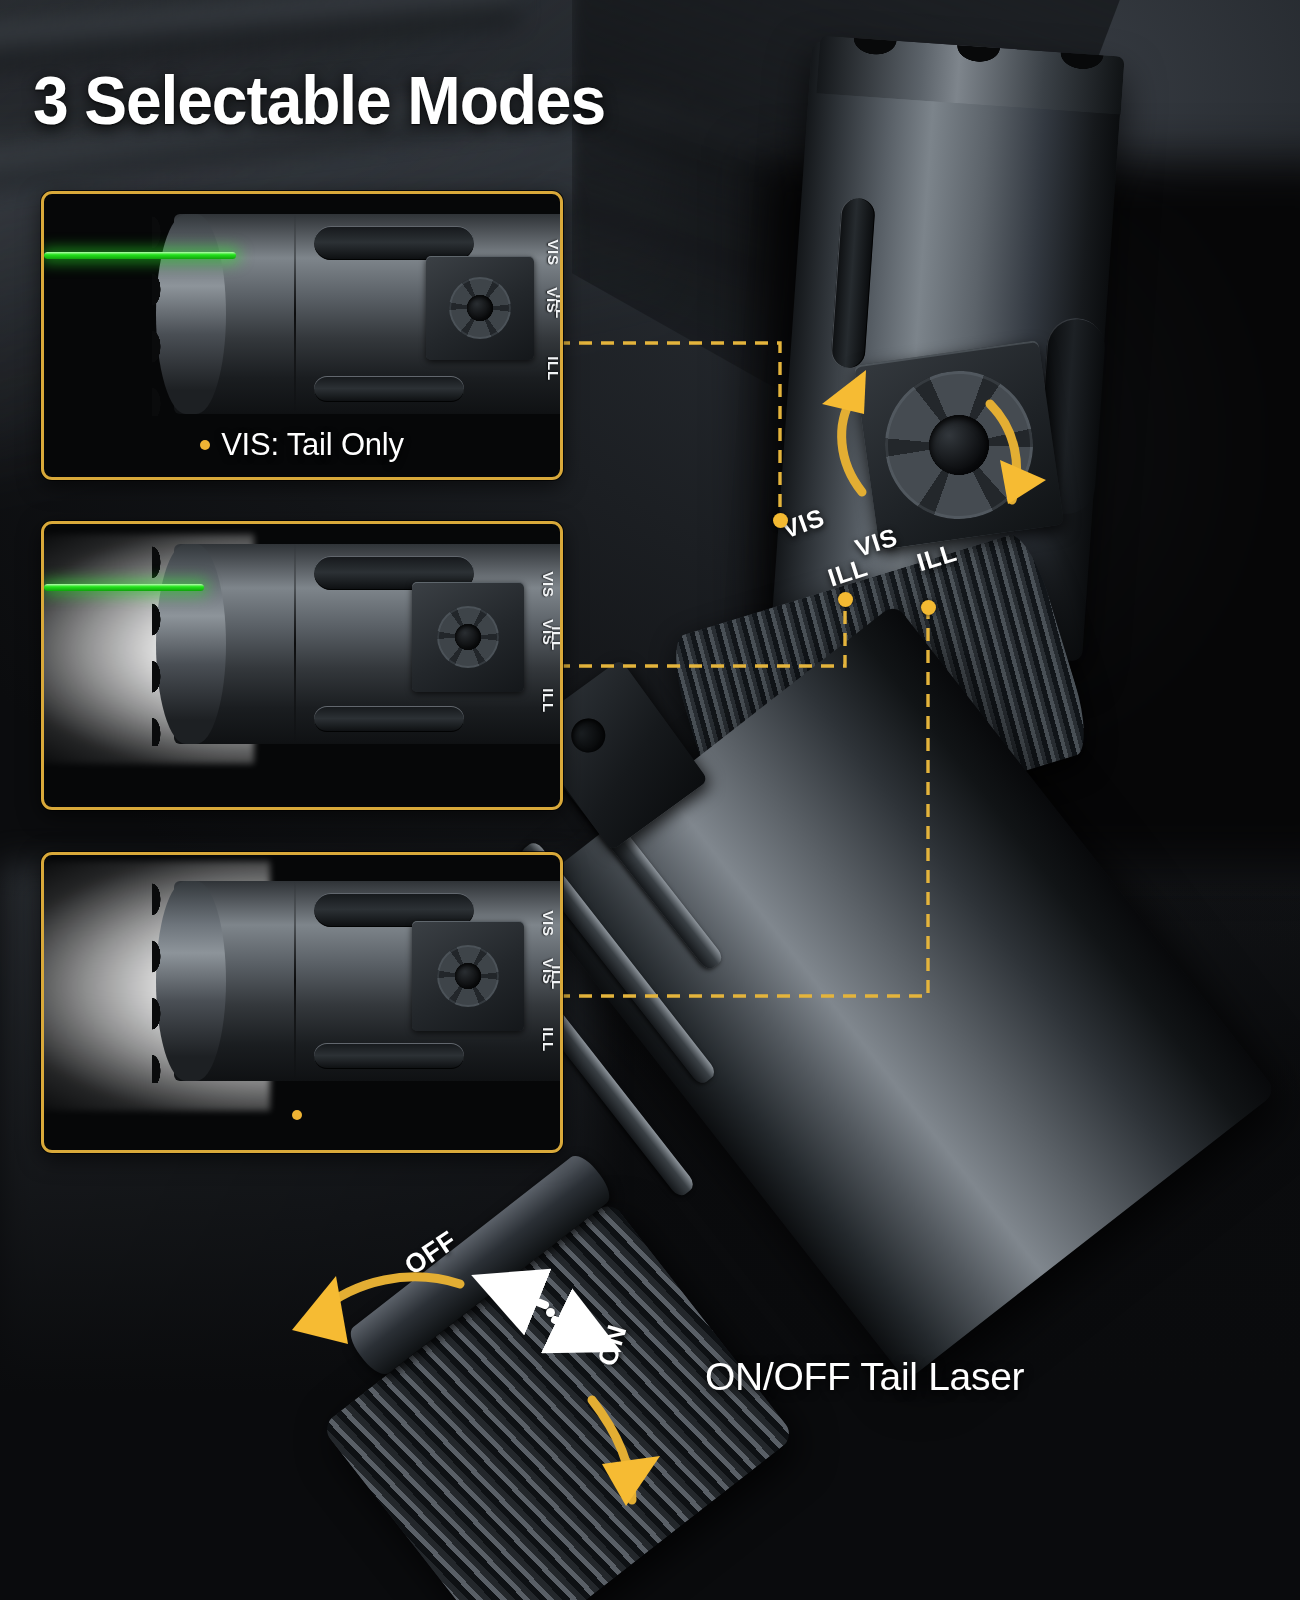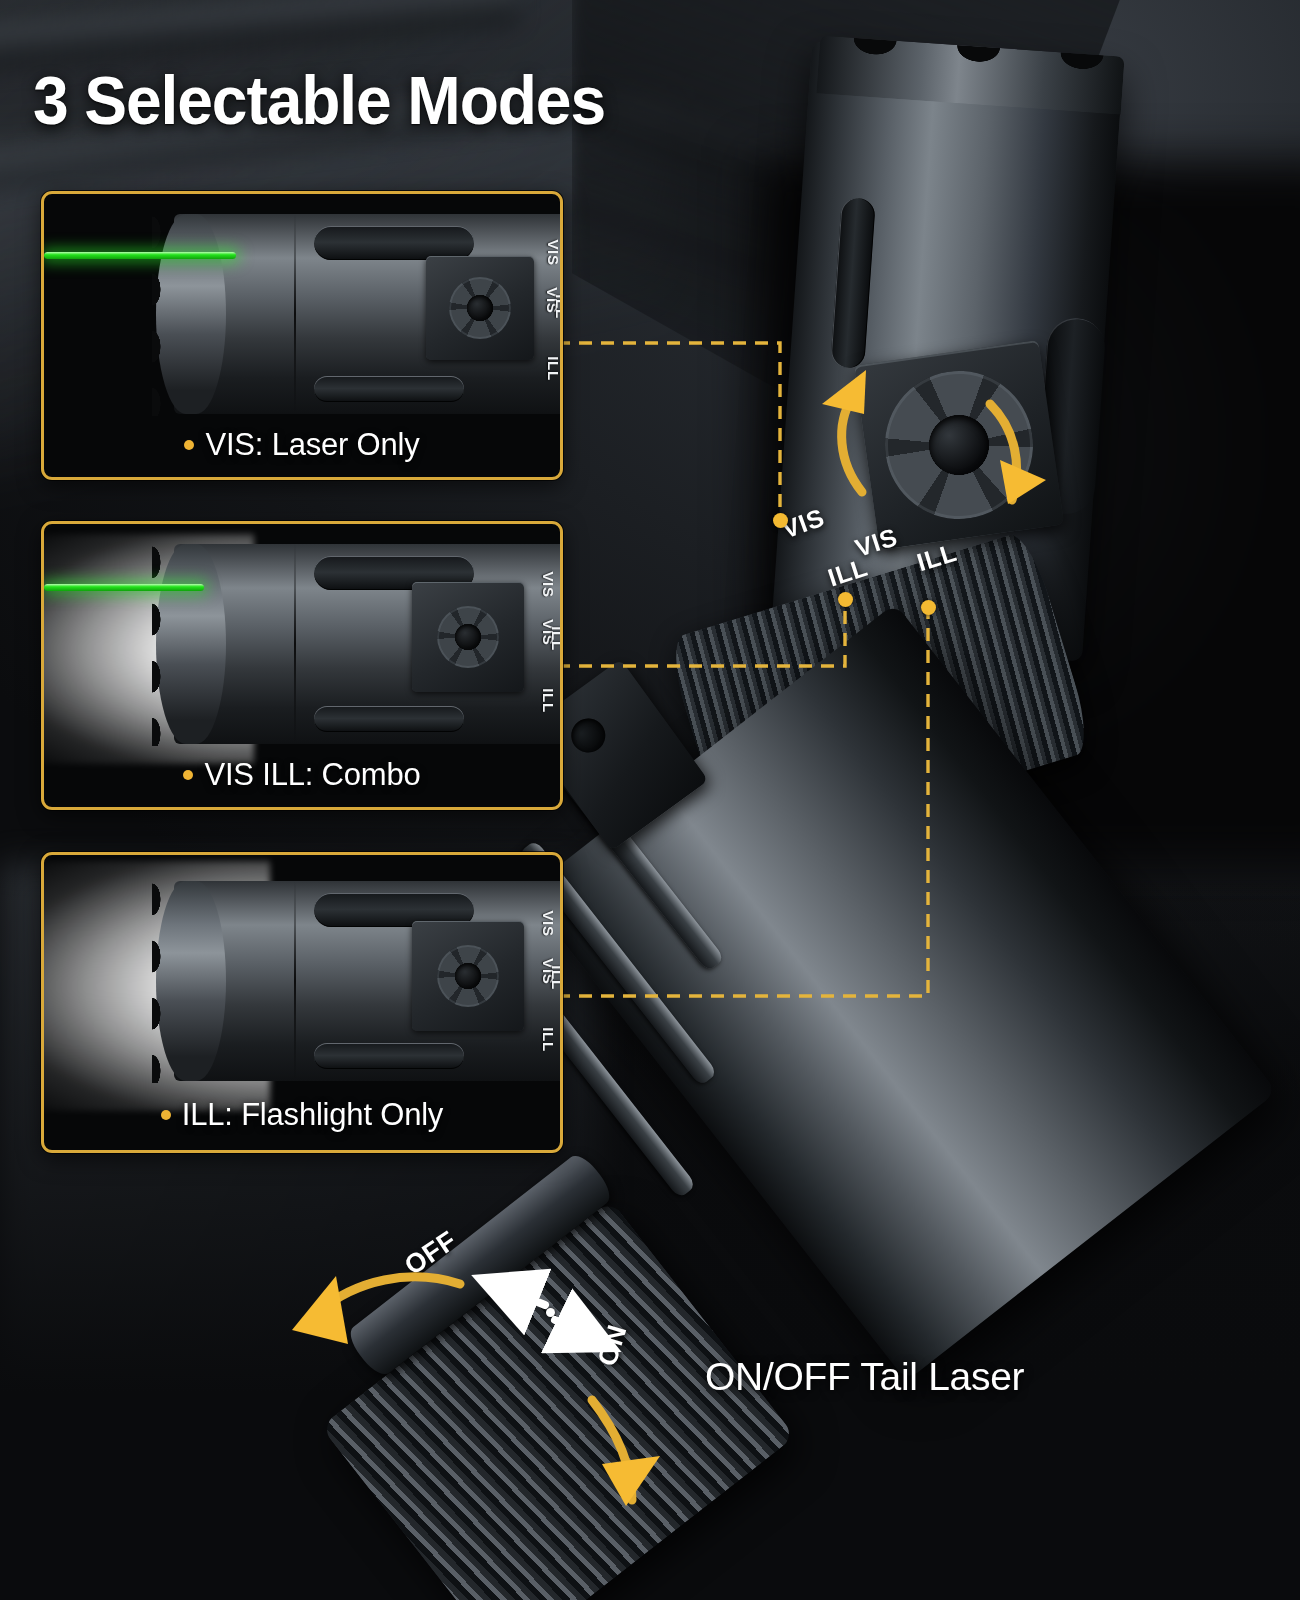--- a/index.html
+++ b/index.html
@@ -435,21 +435,21 @@
       <div class="laser" style="left:0;top:58px;width:192px;"></div>
 
       <div class="mk" style="left:497px;top:50px;">VIS</div>
       <div class="mk-pair" style="left:490px;top:106px;">
         <div class="mk" style="margin-left:-3px;">VIS</div>
         <div class="mk" style="margin-left:15px;margin-top:-19px;">ILL</div>
       </div>
       <div class="mk" style="left:497px;top:166px;">ILL</div>
     </div>
     <div class="panel-caption">
-      <span class="dot"></span><span>VIS: Laser Only</span>
+      <span class="dot"></span><span>VIS: Tail Only</span>
     </div>
   </div>
 
   <div class="panel p2">
     <div class="panel-scene">
       <div class="beam" style="left:-20px;top:10px;width:230px;height:230px;"></div>
       <div class="fl-body"></div>
       <div class="fl-bezel"></div>
       <div class="fl-scallop"></div>
       <div class="fl-seam" style="left:250px;"></div>
@@ -460,23 +460,20 @@
       </div>
       <div class="laser" style="left:0;top:60px;width:160px;"></div>
 
       <div class="mk" style="left:492px;top:52px;">VIS</div>
       <div class="mk-pair" style="left:486px;top:108px;">
         <div class="mk" style="margin-left:-3px;">VIS</div>
         <div class="mk" style="margin-left:15px;margin-top:-19px;">ILL</div>
       </div>
       <div class="mk" style="left:492px;top:168px;">ILL</div>
     </div>
-    <div class="panel-caption">
-      <span class="dot"></span><span>VIS ILL: Combo</span>
-    </div>
   </div>
 
   <div class="panel p3">
     <div class="panel-scene">
       <div class="beam" style="left:-24px;top:6px;width:250px;height:250px;"></div>
       <div class="fl-body" style="top:26px;"></div>
       <div class="fl-bezel" style="top:26px;"></div>
       <div class="fl-scallop" style="top:24px;"></div>
       <div class="fl-seam" style="left:250px;top:26px;"></div>
       <div class="fl-slot" style="left:270px;top:38px;width:160px;height:34px;"></div>
@@ -486,19 +483,19 @@
       </div>
 
       <div class="mk" style="left:492px;top:60px;">VIS</div>
       <div class="mk-pair" style="left:486px;top:116px;">
         <div class="mk" style="margin-left:-3px;">VIS</div>
         <div class="mk" style="margin-left:15px;margin-top:-19px;">ILL</div>
       </div>
       <div class="mk" style="left:492px;top:176px;">ILL</div>
     </div>
     <div class="panel-caption">
-      <span class="dot"></span><span>ILL: Flashlight Only</span>
+      <span class="dot"></span>
     </div>
   </div>
 
   <div class="caption-tail">ON/OFF Tail Laser</div>
 
 </div>
 
 </body></html>

